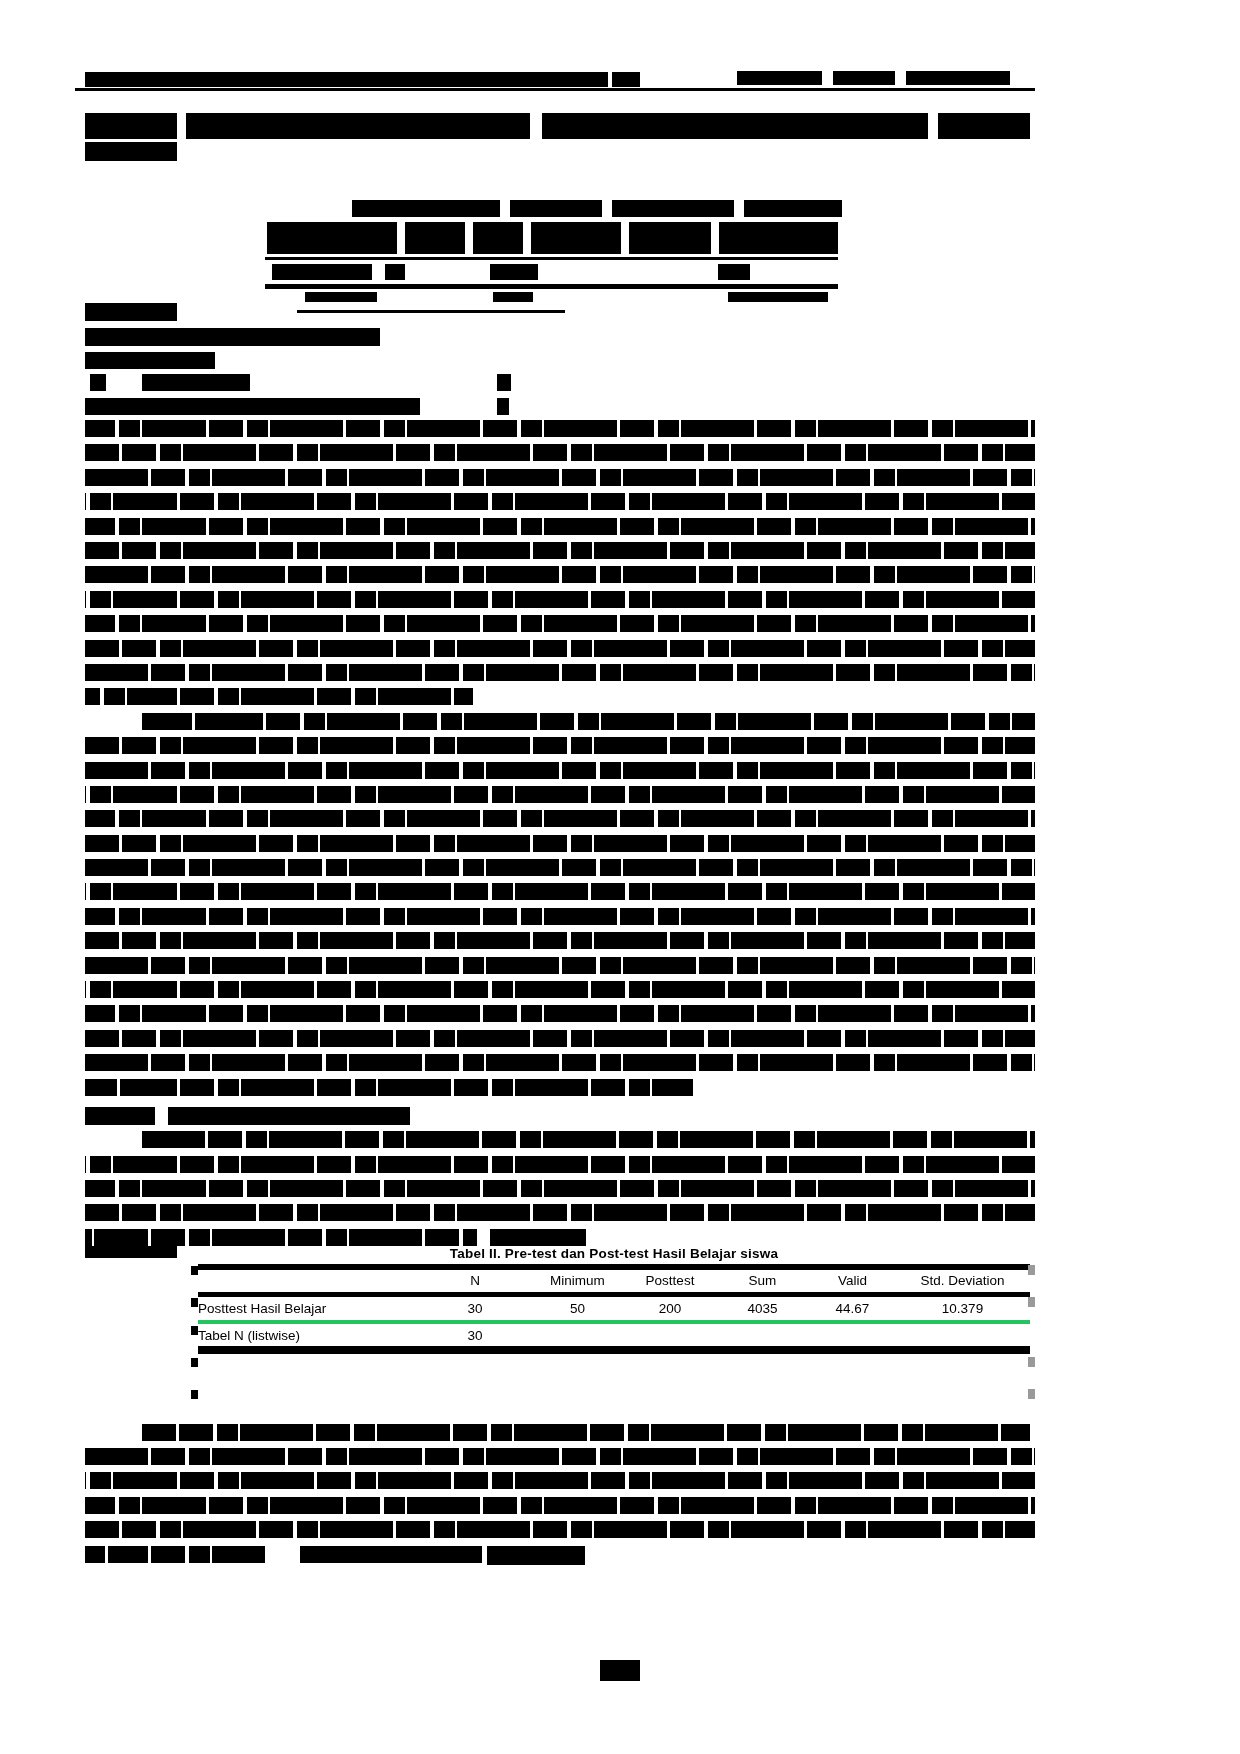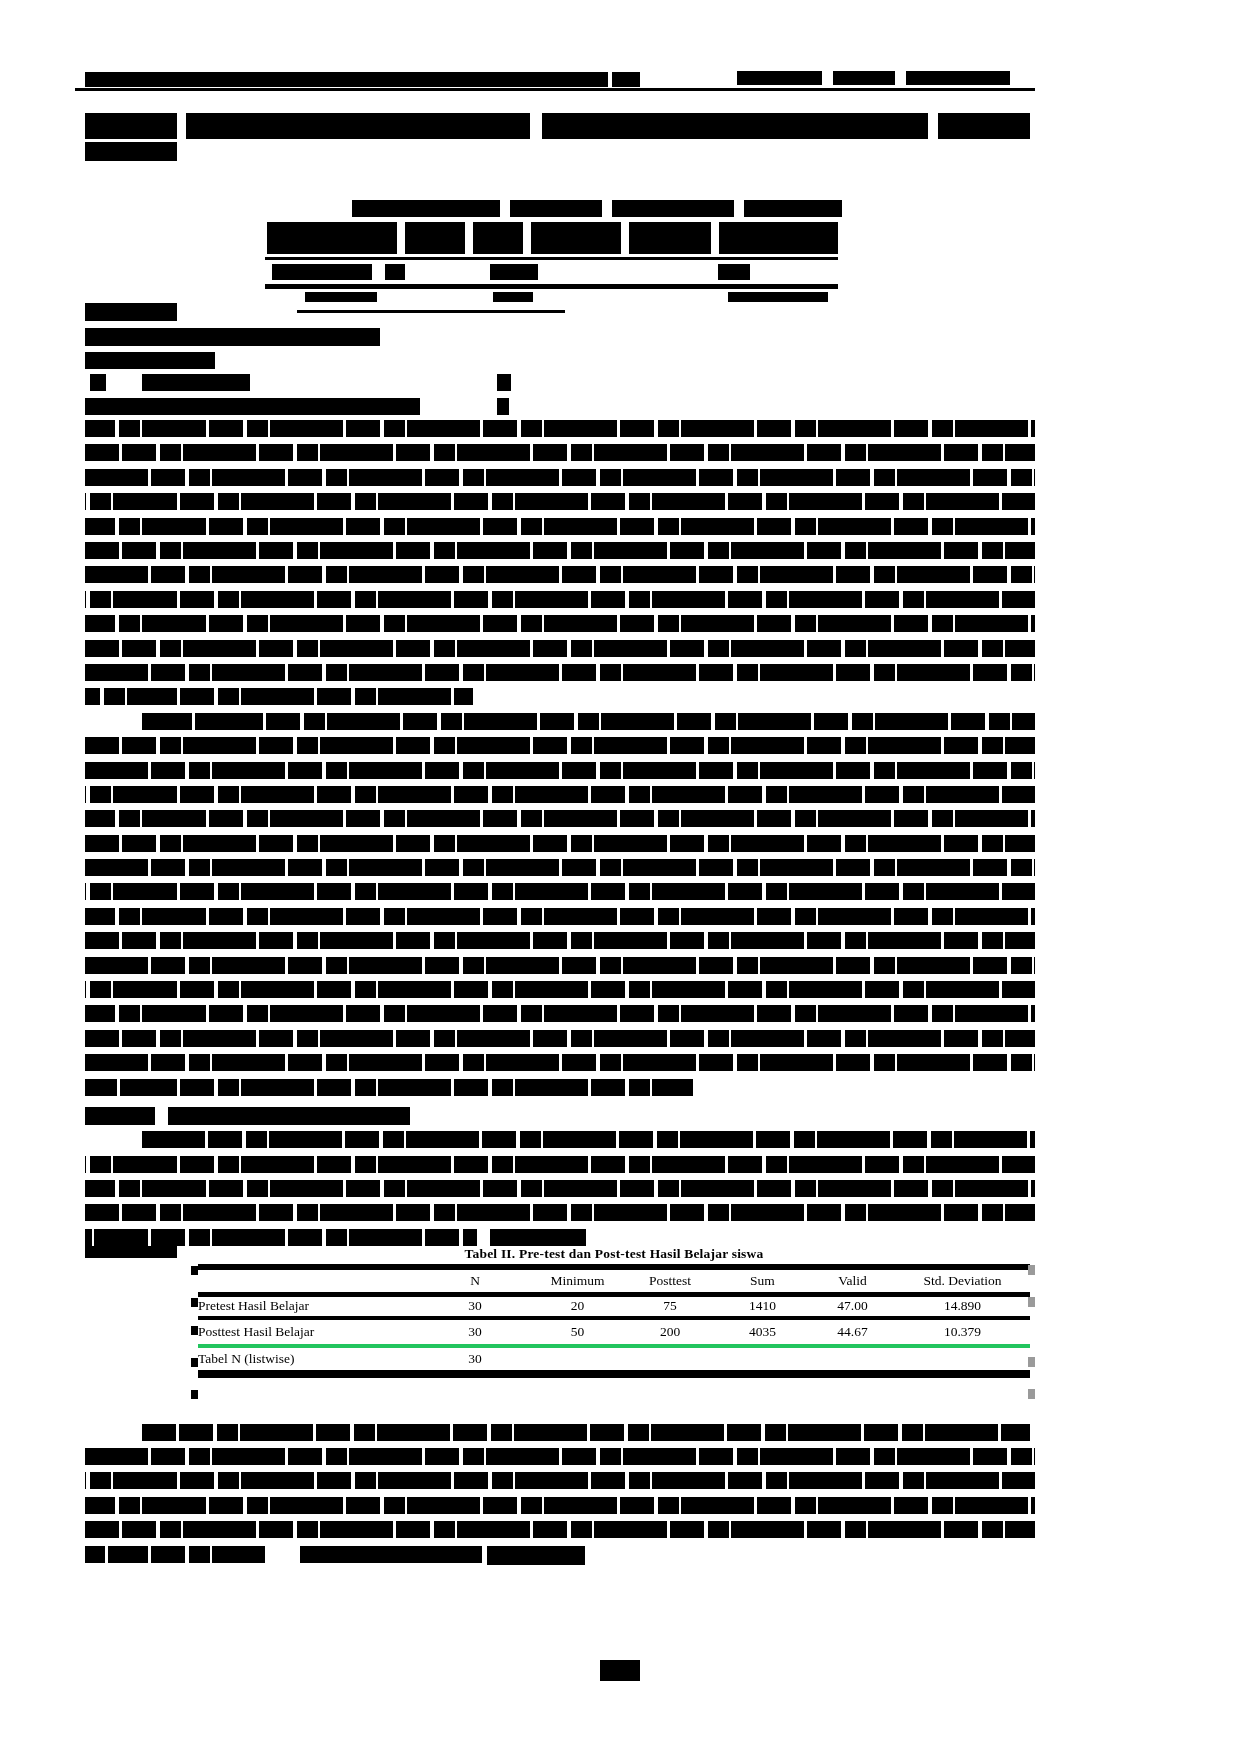--- a/index.html
+++ b/index.html
@@ -1,18 +1,18 @@
 <!DOCTYPE html>
 <html><head>
 <meta charset="utf-8">
 <style>
   html,body{margin:0;padding:0;background:#ffffff;}
   #page{
     position:relative;width:1240px;height:1754px;background:#ffffff;overflow:hidden;
-    font-family:Liberation Serif, serif;color:#000;
+    font-family:Liberation Sans, sans-serif;color:#000;
   }
   .red-line{position:absolute;background:#000;}
   .red-line.sp{
     background-image:repeating-linear-gradient(90deg,
       #000 0px,#000 34px,#fff 34px,#fff 37px,
       #000 37px,#000 71px,#fff 71px,#fff 75px,
       #000 75px,#000 96px,#fff 96px,#fff 98px,
       #000 98px,#000 137px);
   }
   #table2-caption{
@@ -152,29 +152,20 @@
         <th class="c-label"></th>
         <th class="c-num">N</th>
         <th class="c-num">Minimum</th>
         <th class="c-num">Posttest</th>
         <th class="c-num">Sum</th>
         <th class="c-num">Valid</th>
         <th class="c-num">Std. Deviation</th>
       </tr>
     </thead>
     <tbody>
-      <tr class="r1">
-        <td class="c-label">Pretest Hasil Belajar</td>
-        <td class="c-num">30</td>
-        <td class="c-num">20</td>
-        <td class="c-num">75</td>
-        <td class="c-num">1410</td>
-        <td class="c-num">47.00</td>
-        <td class="c-num">14.890</td>
-      </tr>
       <tr class="r2">
         <td class="c-label">Posttest Hasil Belajar</td>
         <td class="c-num">30</td>
         <td class="c-num">50</td>
         <td class="c-num">200</td>
         <td class="c-num">4035</td>
         <td class="c-num">44.67</td>
         <td class="c-num">10.379</td>
       </tr>
       <tr class="r3">

